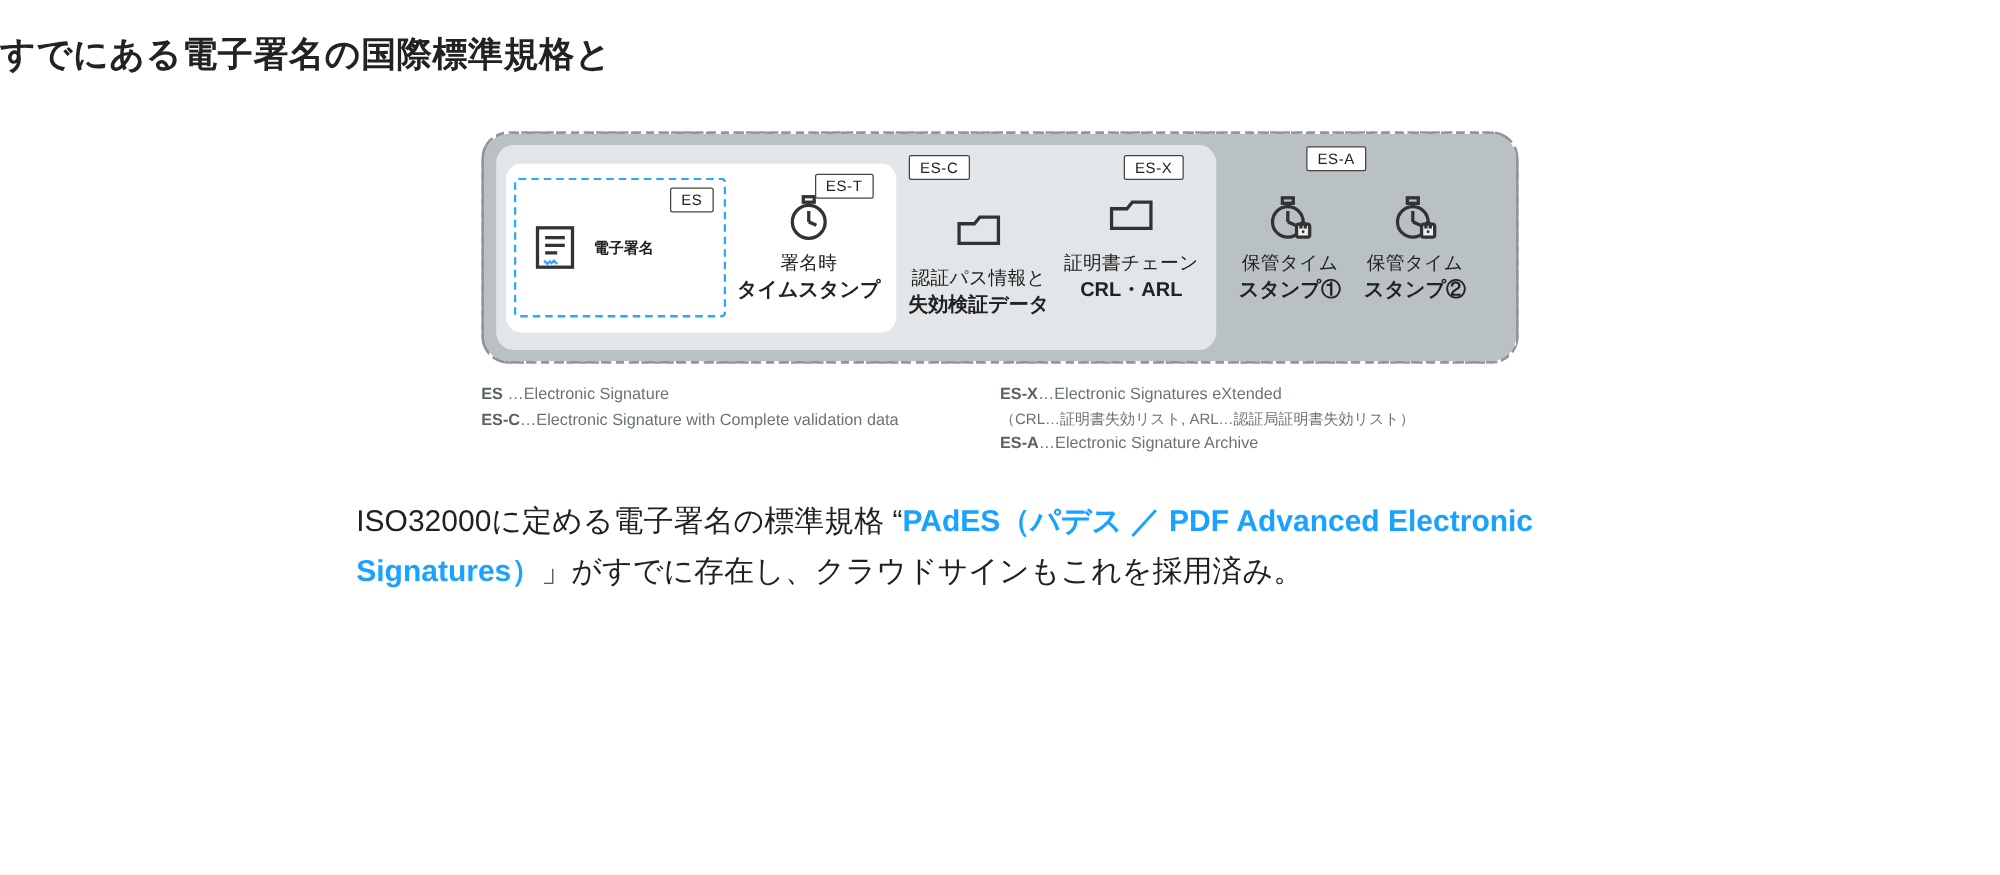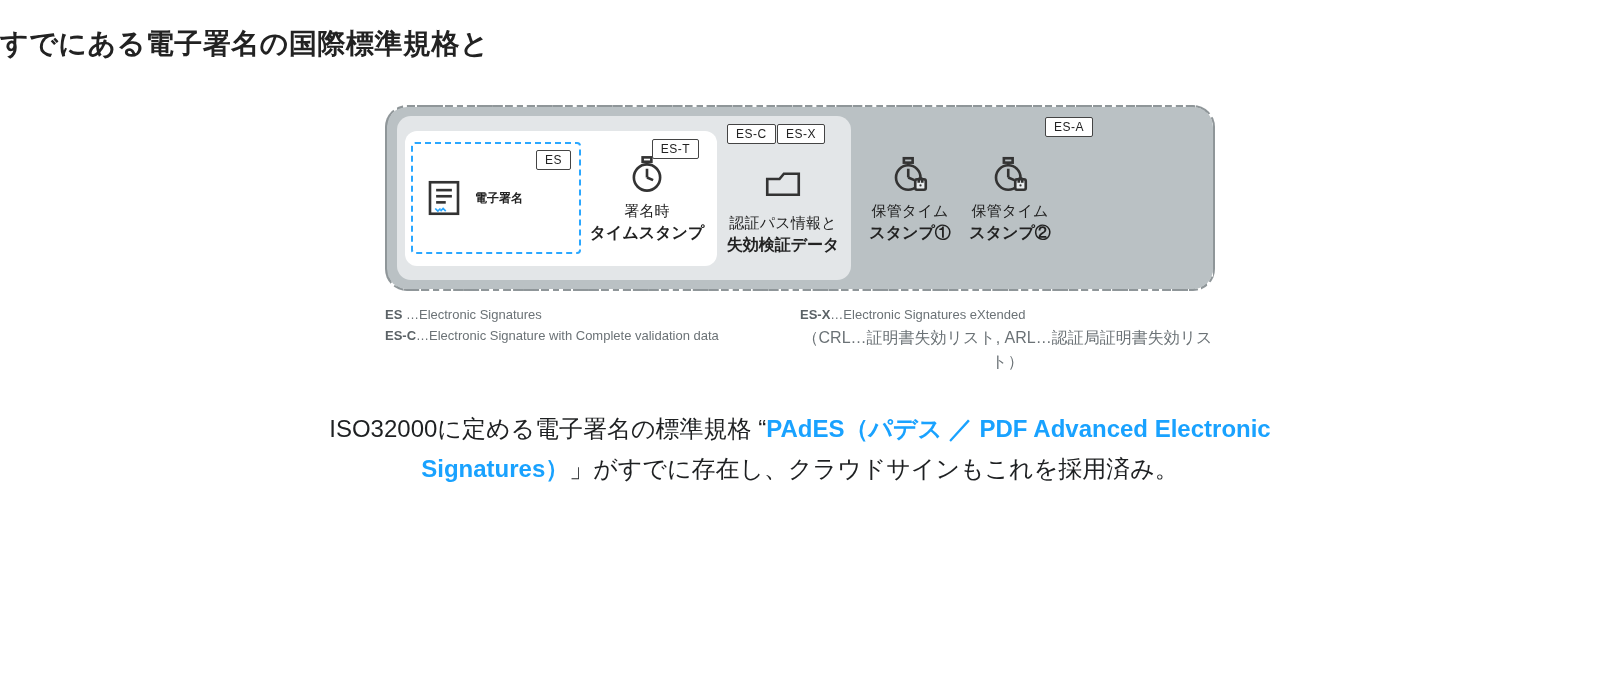--- a/index.html
+++ b/index.html
@@ -92,25 +92,25 @@
   .icon { width: 42px; height: 42px; }
   .icon svg { width: 100%; height: 100%; display: block; }
 
   .legend {
     width: 830px; margin: 14px auto 0;
     display: flex; justify-content: space-between;
     font-size: 13px; color: #6b7276; line-height: 1.55;
   }
   .legend .col { flex: 1; }
   .legend .k { font-weight: 700; color: #5b6266; }
-  .legend .sub { font-size: 16px; text-align: center; }
+  .legend .sub { font-size: 12px; }
 
   .footer {
     width: 1030px; margin: 34px auto 4px;
-    font-size: 24px; line-height: 1.65; font-weight: 500; color: #1e2022; text-align: center;
+    font-size: 24px; line-height: 1.65; font-weight: 500; color: #1e2022;
   }
   .footer .accent { color: #19a2ff; font-weight: 600; }
 </style>
 </head>
 <body>
 
 <div class="page">
 
   <h1 class="title">
     <span class="line1">すでにある電子署名の国際標準規格と</span>
@@ -166,20 +166,31 @@
             <svg viewBox="0 0 48 48" fill="none" stroke="#333" stroke-width="3">
               <path d="M6 16 h14 l5 -6 h17 v24 h-36 z"></path>
             </svg>
           </span>
           <div>
             <div class="lbl">認証パス情報と</div>
             <div class="lbl2">失効検証データ</div>
           </div>
         </div>
 
+        <div class="cell cell-esx">
+          <span class="icon">
+            <svg viewBox="0 0 48 48" fill="none" stroke="#333" stroke-width="3">
+              <path d="M6 16 h14 l5 -6 h17 v24 h-36 z"></path>
+            </svg>
+          </span>
+          <div>
+            <div class="lbl">証明書チェーン</div>
+            <div class="lbl2">CRL・ARL</div>
+          </div>
+        </div>
 
       </div>
 
       <div class="cell cell-esa1">
         <span class="icon">
           <svg viewBox="0 0 48 48" fill="none" stroke="#333" stroke-width="3">
             <circle cx="22" cy="28" r="14"></circle>
             <line x1="22" y1="28" x2="22" y2="18"></line>
             <line x1="22" y1="28" x2="29" y2="31"></line>
             <rect x="17" y="6" width="10" height="5"></rect>
@@ -211,26 +222,27 @@
         <div>
           <div class="lbl">保管タイム</div>
           <div class="lbl2">スタンプ②</div>
         </div>
       </div>
 
     </div>
 
     <div class="legend">
       <div class="col">
-        <div><span class="k">ES</span><span> …Electronic Signatures</span></div>
+        <div><span class="k">ES</span><span> …Electronic Signature</span></div>
         <div><span class="k">ES-C</span><span>…Electronic Signature with Complete validation data</span></div>
       </div>
       <div class="col">
         <div><span class="k">ES-X</span><span>…Electronic Signatures eXtended</span></div>
         <div class="sub">（CRL…証明書失効リスト, ARL…認証局証明書失効リスト）</div>
+        <div><span class="k">ES-A</span><span>…Electronic Signature Archive</span></div>
       </div>
     </div>
 
   </div>
 
   <p class="footer">
     <span>ISO32000に定める電子署名の標準規格 “</span><span class="accent">PAdES（パデス ／ PDF Advanced Electronic Signatures）</span><span>」がすでに存在し、クラウドサインもこれを採用済み。</span>
   </p>
 
 </div>

